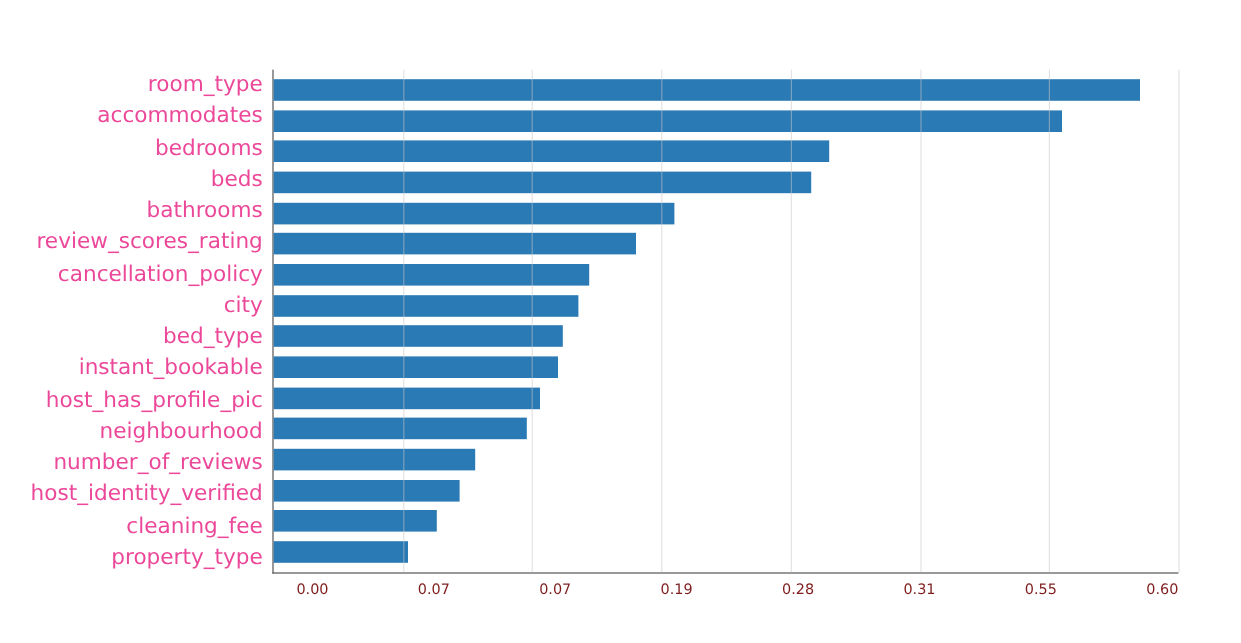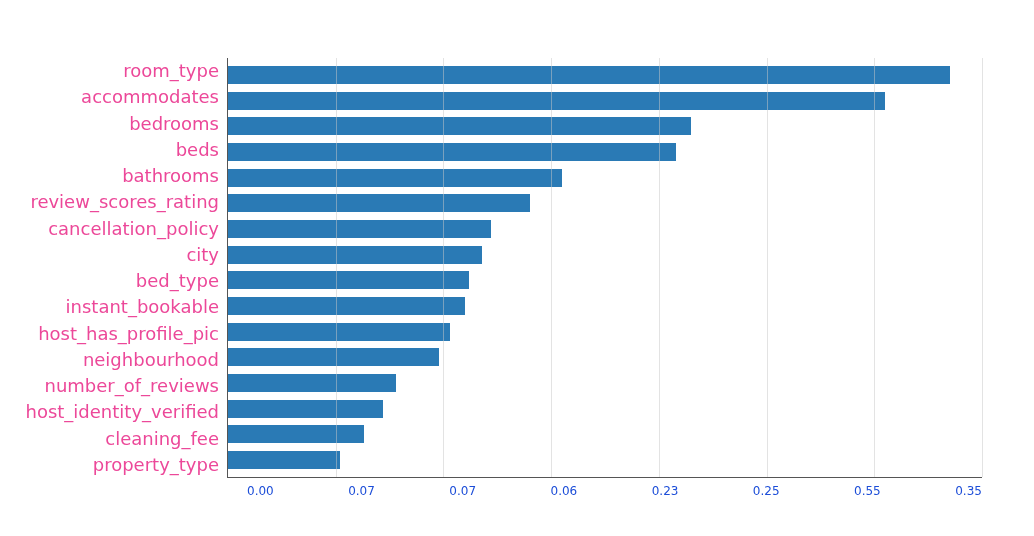--- a/index.html
+++ b/index.html
@@ -73,21 +73,21 @@
     .x-axis {
       display: flex;
       justify-content: space-between;
       width: calc(100% - 195px - 20px);
       margin-left: calc(195px + 20px);
       padding-top: 6px;
       padding-right: 0px;
     }
     .x-tick {
       font-size: 12px;
-      color: #1d4ed8;
+      color: #7f1d1d;
       text-align: center;
     }
     
     .grid-lines {
       position: absolute;
       top: 0; left: 0; right: 0; bottom: 0;
       pointer-events: none;
     }
     .grid-line {
       position: absolute;
@@ -180,19 +180,19 @@
           <div class="bar-row">
             <div class="bar" style="width: 14.86%; background: rgb(42, 122, 181);"></div>
           </div>
         </div>
     </div>
   </div>
   <div class="x-axis" id="x-axis">
       <span class="x-tick">0.00</span>
       <span class="x-tick">0.07</span>
       <span class="x-tick">0.07</span>
-      <span class="x-tick">0.06</span>
-      <span class="x-tick">0.23</span>
-      <span class="x-tick">0.25</span>
+      <span class="x-tick">0.19</span>
+      <span class="x-tick">0.28</span>
+      <span class="x-tick">0.31</span>
       <span class="x-tick">0.55</span>
-      <span class="x-tick">0.35</span>
+      <span class="x-tick">0.60</span>
     </div>
 </div>
 
 </body></html>

